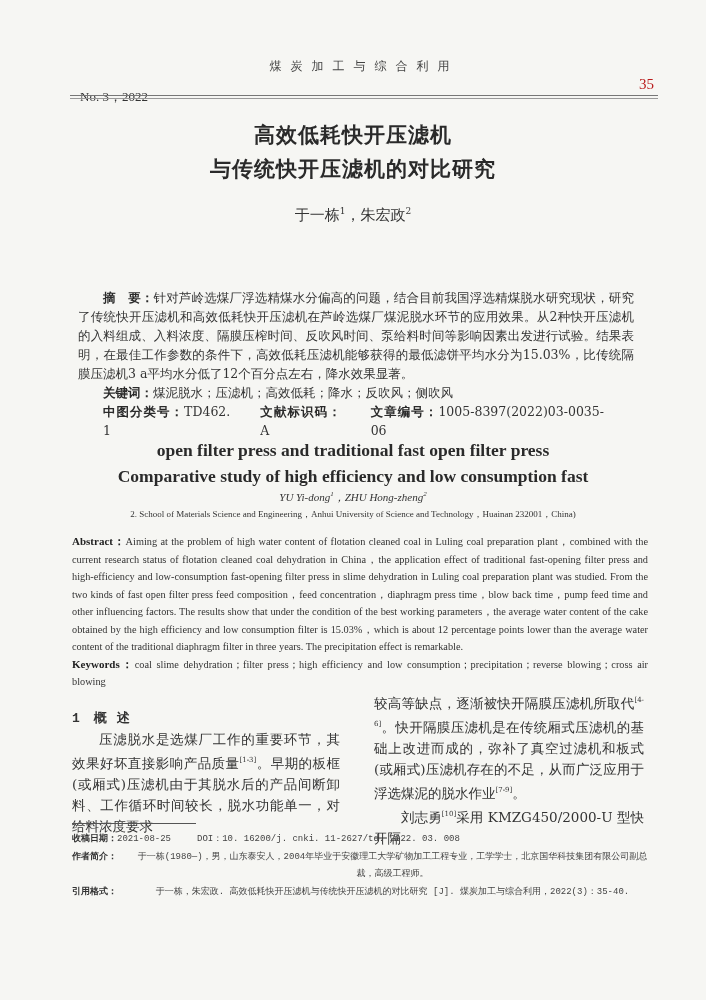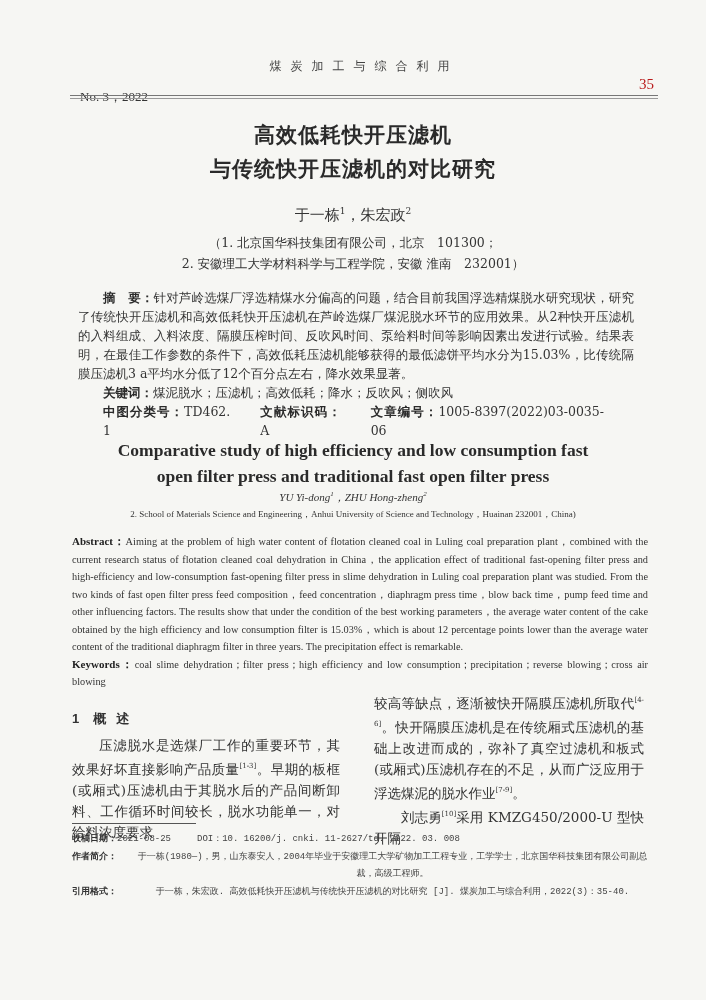--- a/index.html
+++ b/index.html
@@ -40,21 +40,21 @@
     .authors-en { position: absolute; left: 0; right: 0; top: 490px; text-align: center; font-family: "Liberation Serif", serif; font-style: italic; font-size: 11px; color: #333; }
     .authors-en sup { font-size: 7px; }
     .affil-en { position: absolute; left: 0; right: 0; top: 506px; text-align: center; font-family: "Liberation Serif", serif; font-size: 9px; line-height: 17px; color: #333; }
 
     .abs-en { position: absolute; left: 72px; width: 576px; top: 533px; font-family: "Liberation Serif", serif; font-size: 10.3px; line-height: 17.5px; color: #333; text-align: justify; }
     .abs-en .lbl { font-weight: bold; color: #222; font-size: 11px; }
 
     
     .col-left { position: absolute; left: 72px; width: 268px; top: 708px; font-size: 13.5px; line-height: 21px; color: #333; text-align: justify; }
     .col-right { position: absolute; left: 374px; width: 270px; top: 690px; font-size: 13.5px; line-height: 21px; color: #333; text-align: justify; }
-    .sec-head { font-family: Liberation Sans, sans-serif; font-weight: bold; font-size: 13px; margin-bottom: 6px; }
+    .sec-head { font-family: Liberation Mono, monospace; font-weight: bold; font-size: 13px; }
     .sec-head .num { margin-right: 14px; }
     .sec-head .ttl { letter-spacing: 10px; }
     .indent { text-indent: 2em; }
     sup.cite { font-size: 7px; vertical-align: 6px; }
 
     
     .fn-rule { position: absolute; left: 72px; width: 124px; top: 823px; border-top: 0.8px solid #555; }
     .footnotes { position: absolute; left: 72px; width: 576px; top: 831px; font-family: Liberation Mono, monospace; font-size: 9px; line-height: 17.5px; color: #444; }
     .footnotes .lbl { font-weight: bold; color: #333; }
     .fn-row { display: flex; gap: 20px; }
@@ -75,38 +75,34 @@
 
   <div class="title-cn">
     <div>高效低耗快开压滤机</div>
     <div>与传统快开压滤机的对比研究</div>
   </div>
 
   <div class="authors-cn">
     <span>于一栋</span><sup>1</sup><span>，</span><span>朱宏政</span><sup>2</sup>
   </div>
 
-  <div class="affil-cn">
-    <div>（1. 北京国华科技集团有限公司，北京　101300；</div>
-    <div>2. 安徽理工大学材料科学与工程学院，安徽 淮南　232001）</div>
-  </div>
 
   <div class="abs-cn">
     <p class="indent"><span class="lbl">摘　要：</span><span>针对芦岭选煤厂浮选精煤水分偏高的问题，结合目前我国浮选精煤脱水研究现状，研究了传统快开压滤机和高效低耗快开压滤机在芦岭选煤厂煤泥脱水环节的应用效果。从2种快开压滤机的入料组成、入料浓度、隔膜压榨时间、反吹风时间、泵给料时间等影响因素出发进行试验。结果表明，在最佳工作参数的条件下，高效低耗压滤机能够获得的最低滤饼平均水分为15.03%，比传统隔膜压滤机3 a平均水分低了12个百分点左右，降水效果显著。</span></p>
     <p class="kw-cn"><span class="lbl">关键词：</span><span>煤泥脱水；压滤机；高效低耗；降水；反吹风；侧吹风</span></p>
     <div class="cls-row">
       <span class="item"><span class="lbl">中图分类号：</span><span>TD462. 1</span></span>
       <span class="item"><span class="lbl">文献标识码：</span><span>A</span></span>
       <span class="item"><span class="lbl">文章编号：</span><span>1005-8397(2022)03-0035-06</span></span>
     </div>
   </div>
 
   <div class="title-en">
+    <div>open filter press and traditional fast open filter press</div>
     <div>Comparative study of high efficiency and low consumption fast</div>
-    <div>open filter press and traditional fast open filter press</div>
   </div>
 
   <div class="authors-en">
     <span>YU Yi-dong</span><sup>1</sup><span>，</span><span>ZHU Hong-zheng</span><sup>2</sup>
   </div>
 
   <div class="affil-en">
     <div>2. School of Materials Science and Engineering，Anhui University of Science and Technology，Huainan 232001，China)</div>
   </div>
 

